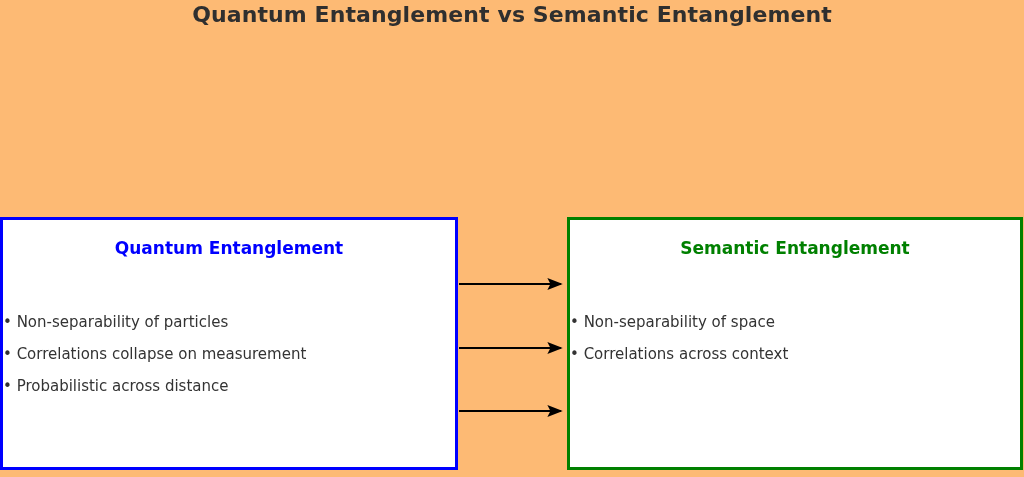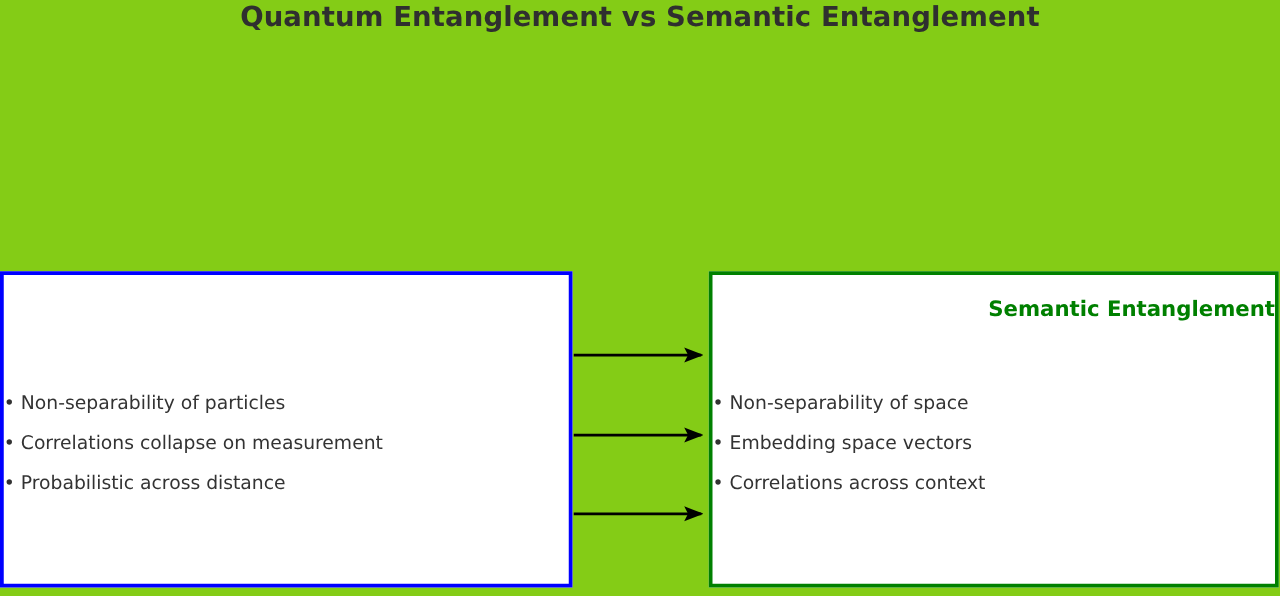--- a/index.html
+++ b/index.html
@@ -7,21 +7,21 @@
     padding: 0;
     background: #ffffff;
   }
   body {
     font-family: "DejaVu Sans", sans-serif;
   }
   #canvas {
     position: relative;
     width: 1024px;
     height: 477px;
-    background: #84cc16;
+    background: #fdba74;
     overflow: hidden;
   }
   #page-title {
     position: absolute;
     left: 0;
     top: 2px;
     width: 1024px;
     text-align: center;
     font-size: 22px;
     font-weight: bold;
@@ -50,21 +50,21 @@
     position: absolute;
     left: 0;
     right: 0;
     top: 18px;
     text-align: center;
     font-size: 17px;
     font-weight: bold;
     white-space: nowrap;
   }
   #heading-quantum { color: #0000ff; }
-  #heading-semantic { color: #008000; text-align: right; }
+  #heading-semantic { color: #008000; }
   .bullet-list {
     position: absolute;
     left: 0;
     right: 0;
     top: 86px;
     margin: 0;
     padding: 0;
     list-style: none;
     text-align: left;
   }
@@ -88,20 +88,21 @@
   }
 </style>
 </head>
 <body>
 
 <div id="canvas">
 
   <div id="page-title">Quantum Entanglement vs Semantic Entanglement</div>
 
   <div class="concept-box" id="box-quantum">
+    <div class="box-heading" id="heading-quantum">Quantum Entanglement</div>
     <ul class="bullet-list">
       <li class="bullet-item">
         <span class="bullet-dot">•</span>
         <span>Non-separability of particles</span>
       </li>
       <li class="bullet-item">
         <span class="bullet-dot">•</span>
         <span>Correlations collapse on measurement</span>
       </li>
       <li class="bullet-item">
@@ -113,24 +114,20 @@
 
   <div class="concept-box" id="box-semantic">
     <div class="box-heading" id="heading-semantic">Semantic Entanglement</div>
     <ul class="bullet-list">
       <li class="bullet-item">
         <span class="bullet-dot">•</span>
         <span>Non-separability of space</span>
       </li>
       <li class="bullet-item">
         <span class="bullet-dot">•</span>
-        <span>Embedding space vectors</span>
-      </li>
-      <li class="bullet-item">
-        <span class="bullet-dot">•</span>
         <span>Correlations across context</span>
       </li>
     </ul>
   </div>
 
   <svg id="arrow-layer" viewBox="0 0 1024 477">
     <defs>
       <marker id="arrowhead" markerWidth="7" markerHeight="7" refX="6.2" refY="3" orient="auto" markerUnits="strokeWidth">
         <path d="M0,0.3 L7,3 L0,5.7 L1.4,3 Z" fill="#000000"></path>
       </marker>

